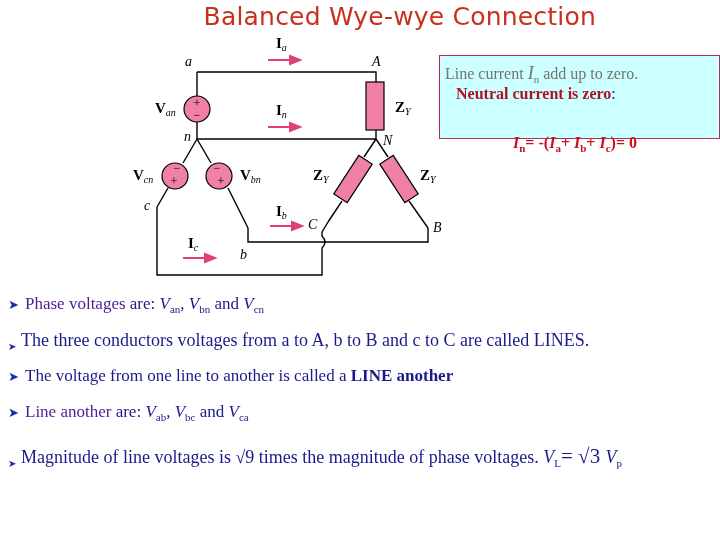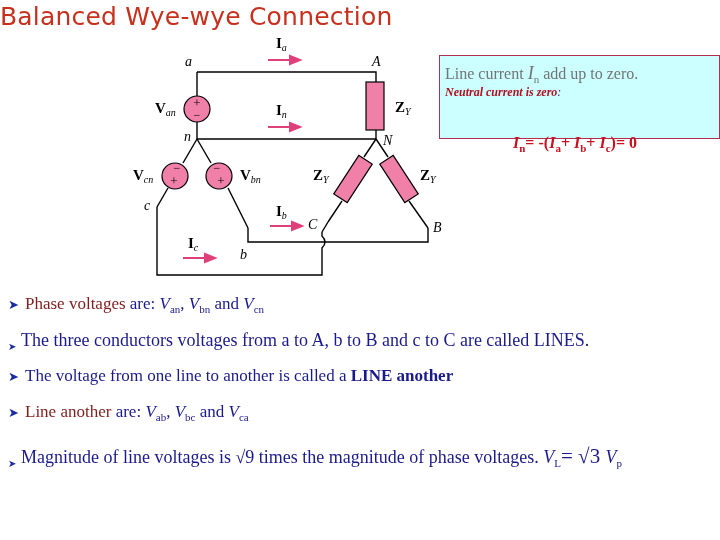--- a/index.html
+++ b/index.html
@@ -1,30 +1,30 @@
 <!DOCTYPE html>
 <html><head>
 <meta charset="utf-8">
 <style>
   html, body { margin: 0; padding: 0; }
   body { width: 720px; height: 540px; background: #ffffff; position: relative; overflow: hidden; font-family: "Liberation Serif", serif; }
-  .title { position: absolute; left: 0; width: 596px; top: 2px; text-align: left; font-family: "DejaVu Sans", sans-serif; font-size: 25px; color: #c8301e; letter-spacing: 0.2px; }
+  .title { position: absolute; left: 0; width: 596px; top: 2px; text-align: right; font-family: "DejaVu Sans", sans-serif; font-size: 25px; color: #c8301e; letter-spacing: 0.2px; }
   .title span { position: relative; left: 0px; }
   svg.circuit { position: absolute; left: 0; top: 0; }
   .infobox { position: absolute; left: 439px; top: 55px; width: 281px; height: 84px; box-sizing: border-box; background: #ccffff; border: 1px solid #b03050; }
   .info-line1 { position: absolute; left: 5px; top: 7px; font-size: 16px; color: #737373; white-space: nowrap; }
-  .info-line2 { position: absolute; left: 5px; top: 29px; font-size: 12px; color: #b01020; font-weight: bold; white-space: nowrap; font-style: italic; }
+  .info-line2 { position: absolute; left: 16px; top: 29px; font-size: 16px; color: #b01020; font-weight: bold; white-space: nowrap; }
   .info-line2 .colon { color: #1a1a8c; font-weight: normal; }
   .info-eq { position: absolute; left: 73px; top: 78px; font-size: 16px; color: #c81020; font-weight: bold; white-space: nowrap; }
   .it { font-style: italic; }
   sub { font-size: 11px; vertical-align: -4px; line-height: 0; }
   .bullet { position: absolute; left: 8px; font-size: 17px; color: #1a1a8c; white-space: nowrap; }
   .arrow { font-size: 13px; color: #1a2aa0; display: inline-block; width: 17px; }
   .arrow.small { font-size: 10px; vertical-align: -4px; width: 13px; }
-  .red { color: #7f1d1d; }
+  .red { color: #4c1d95; }
   .b { font-weight: bold; }
   .circ-text { font-family: "Liberation Serif", serif; }
 </style>
 </head>
 <body>
 
 <div class="title"><span>Balanced Wye-wye Connection</span></div>
 
 <svg class="circuit" width="720" height="290" viewBox="0 0 720 290">
   <g stroke="#000" stroke-width="1.4" fill="none">

